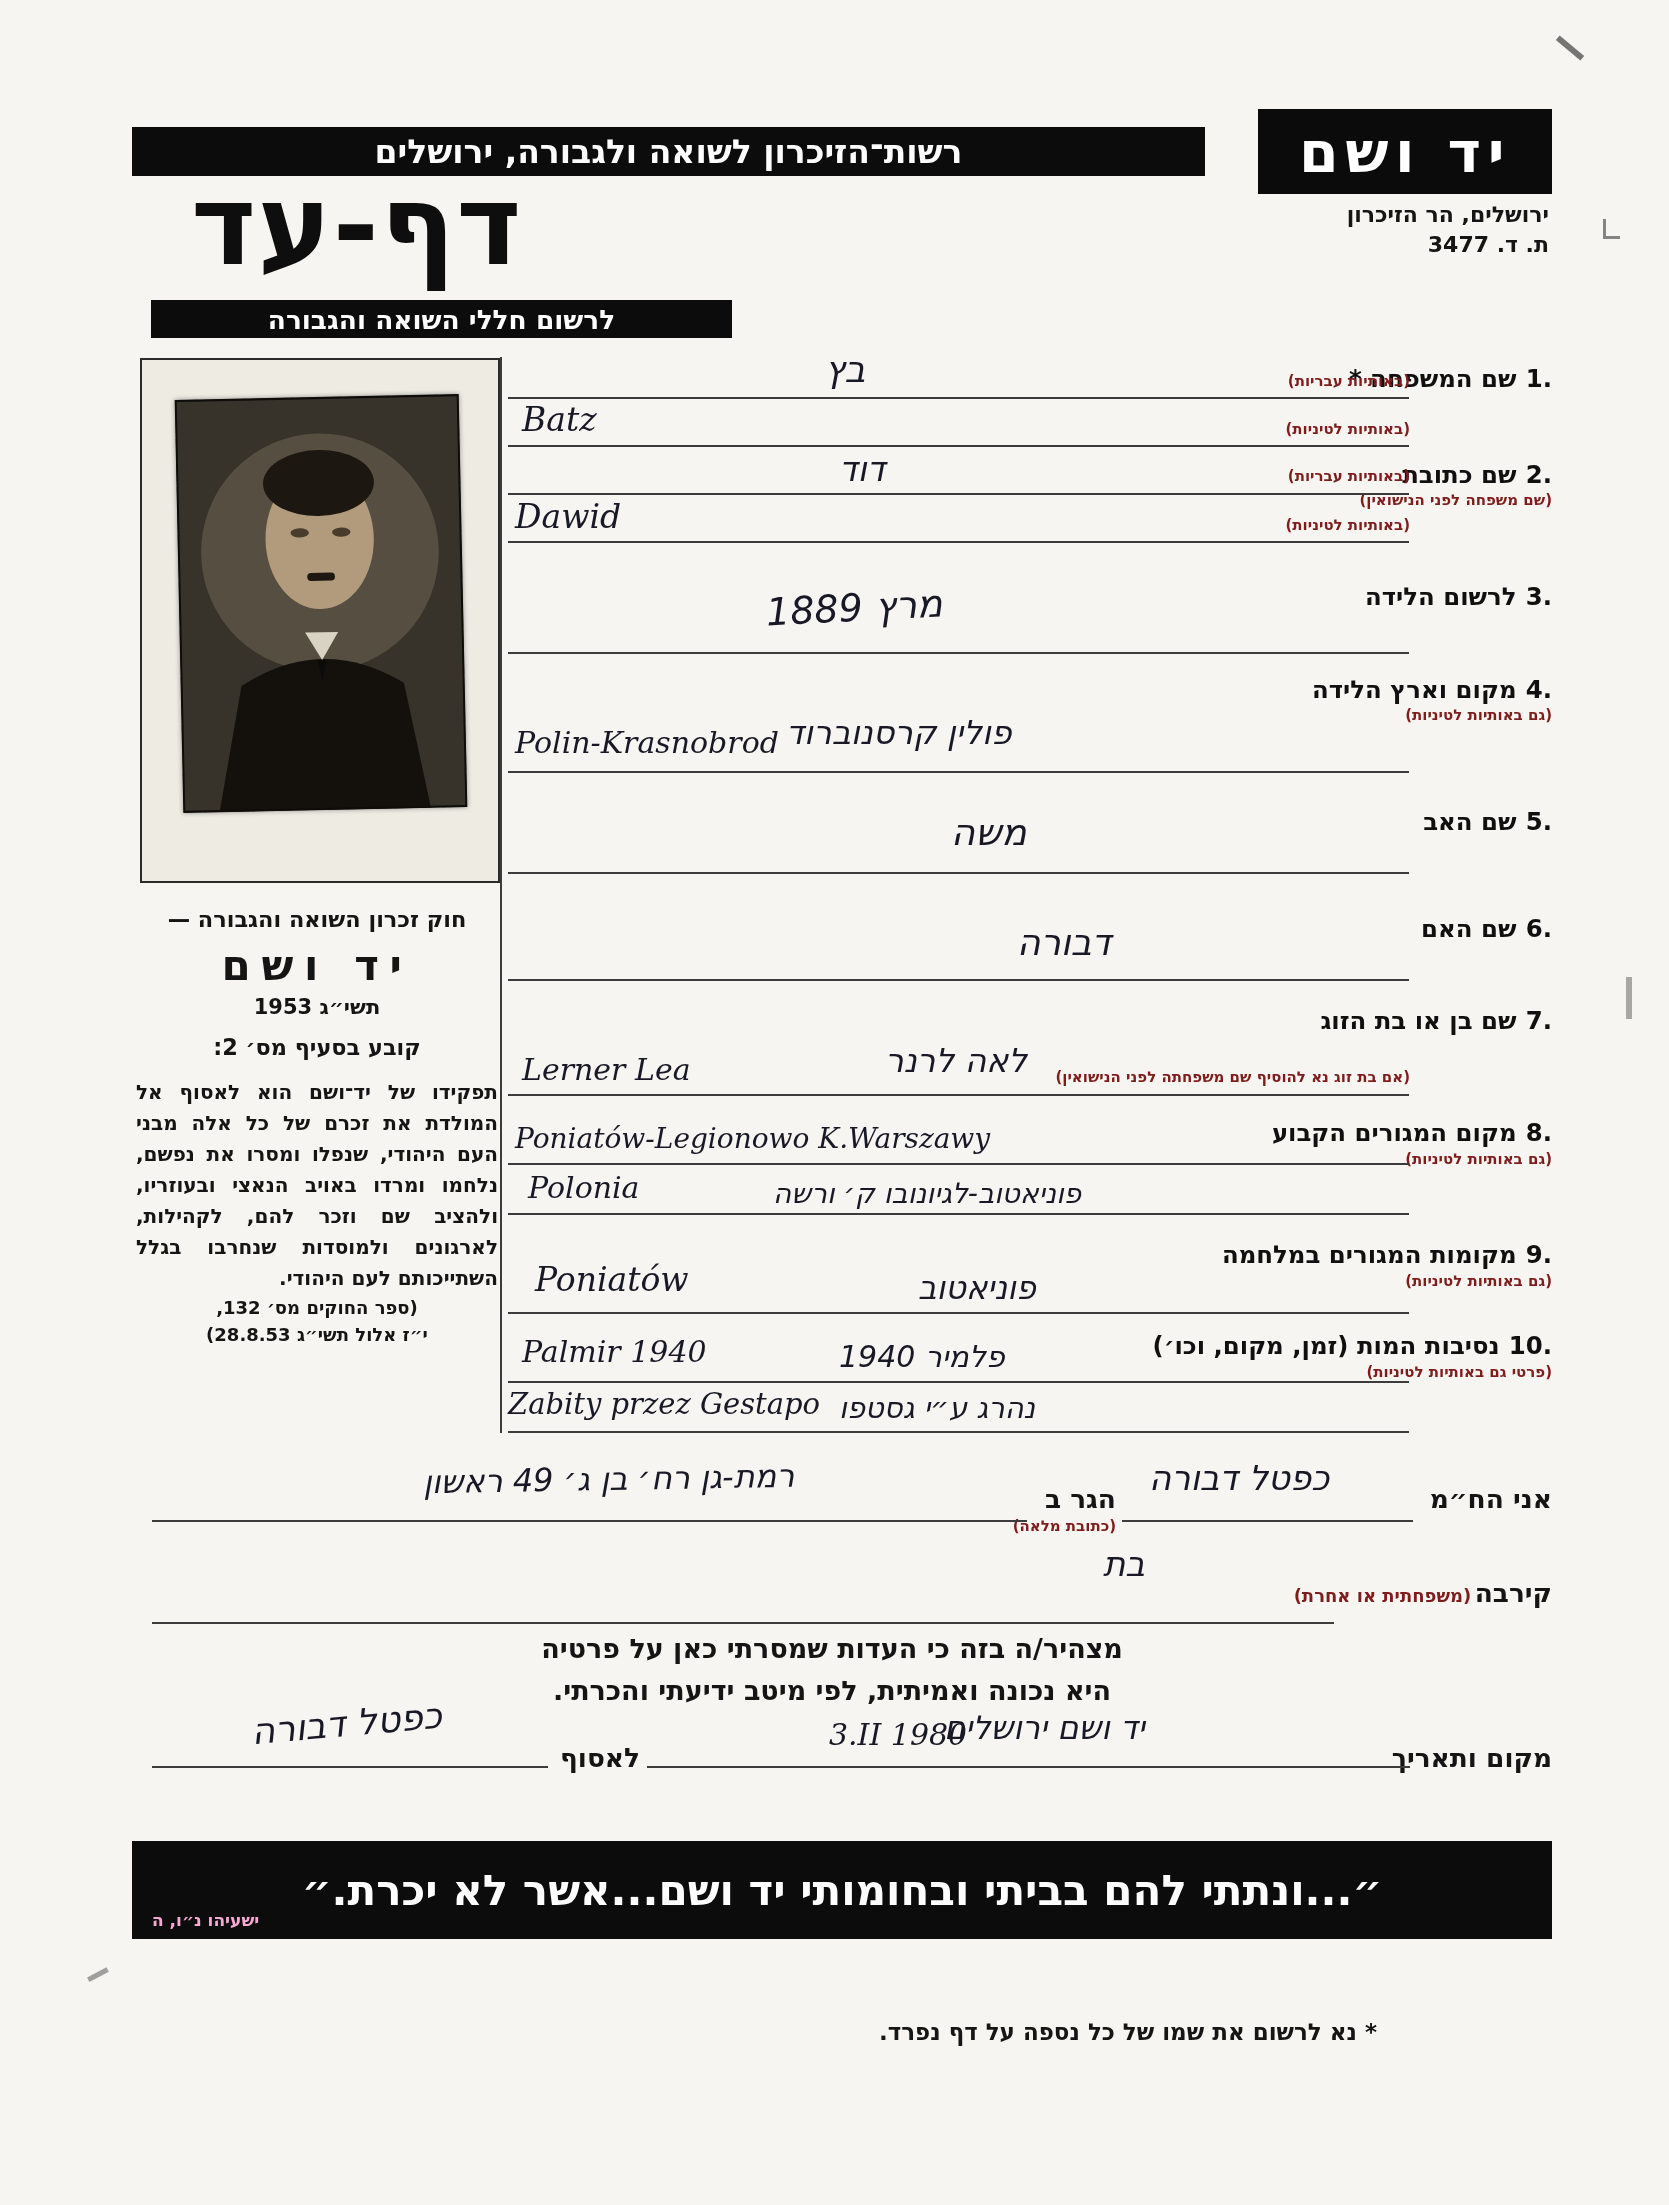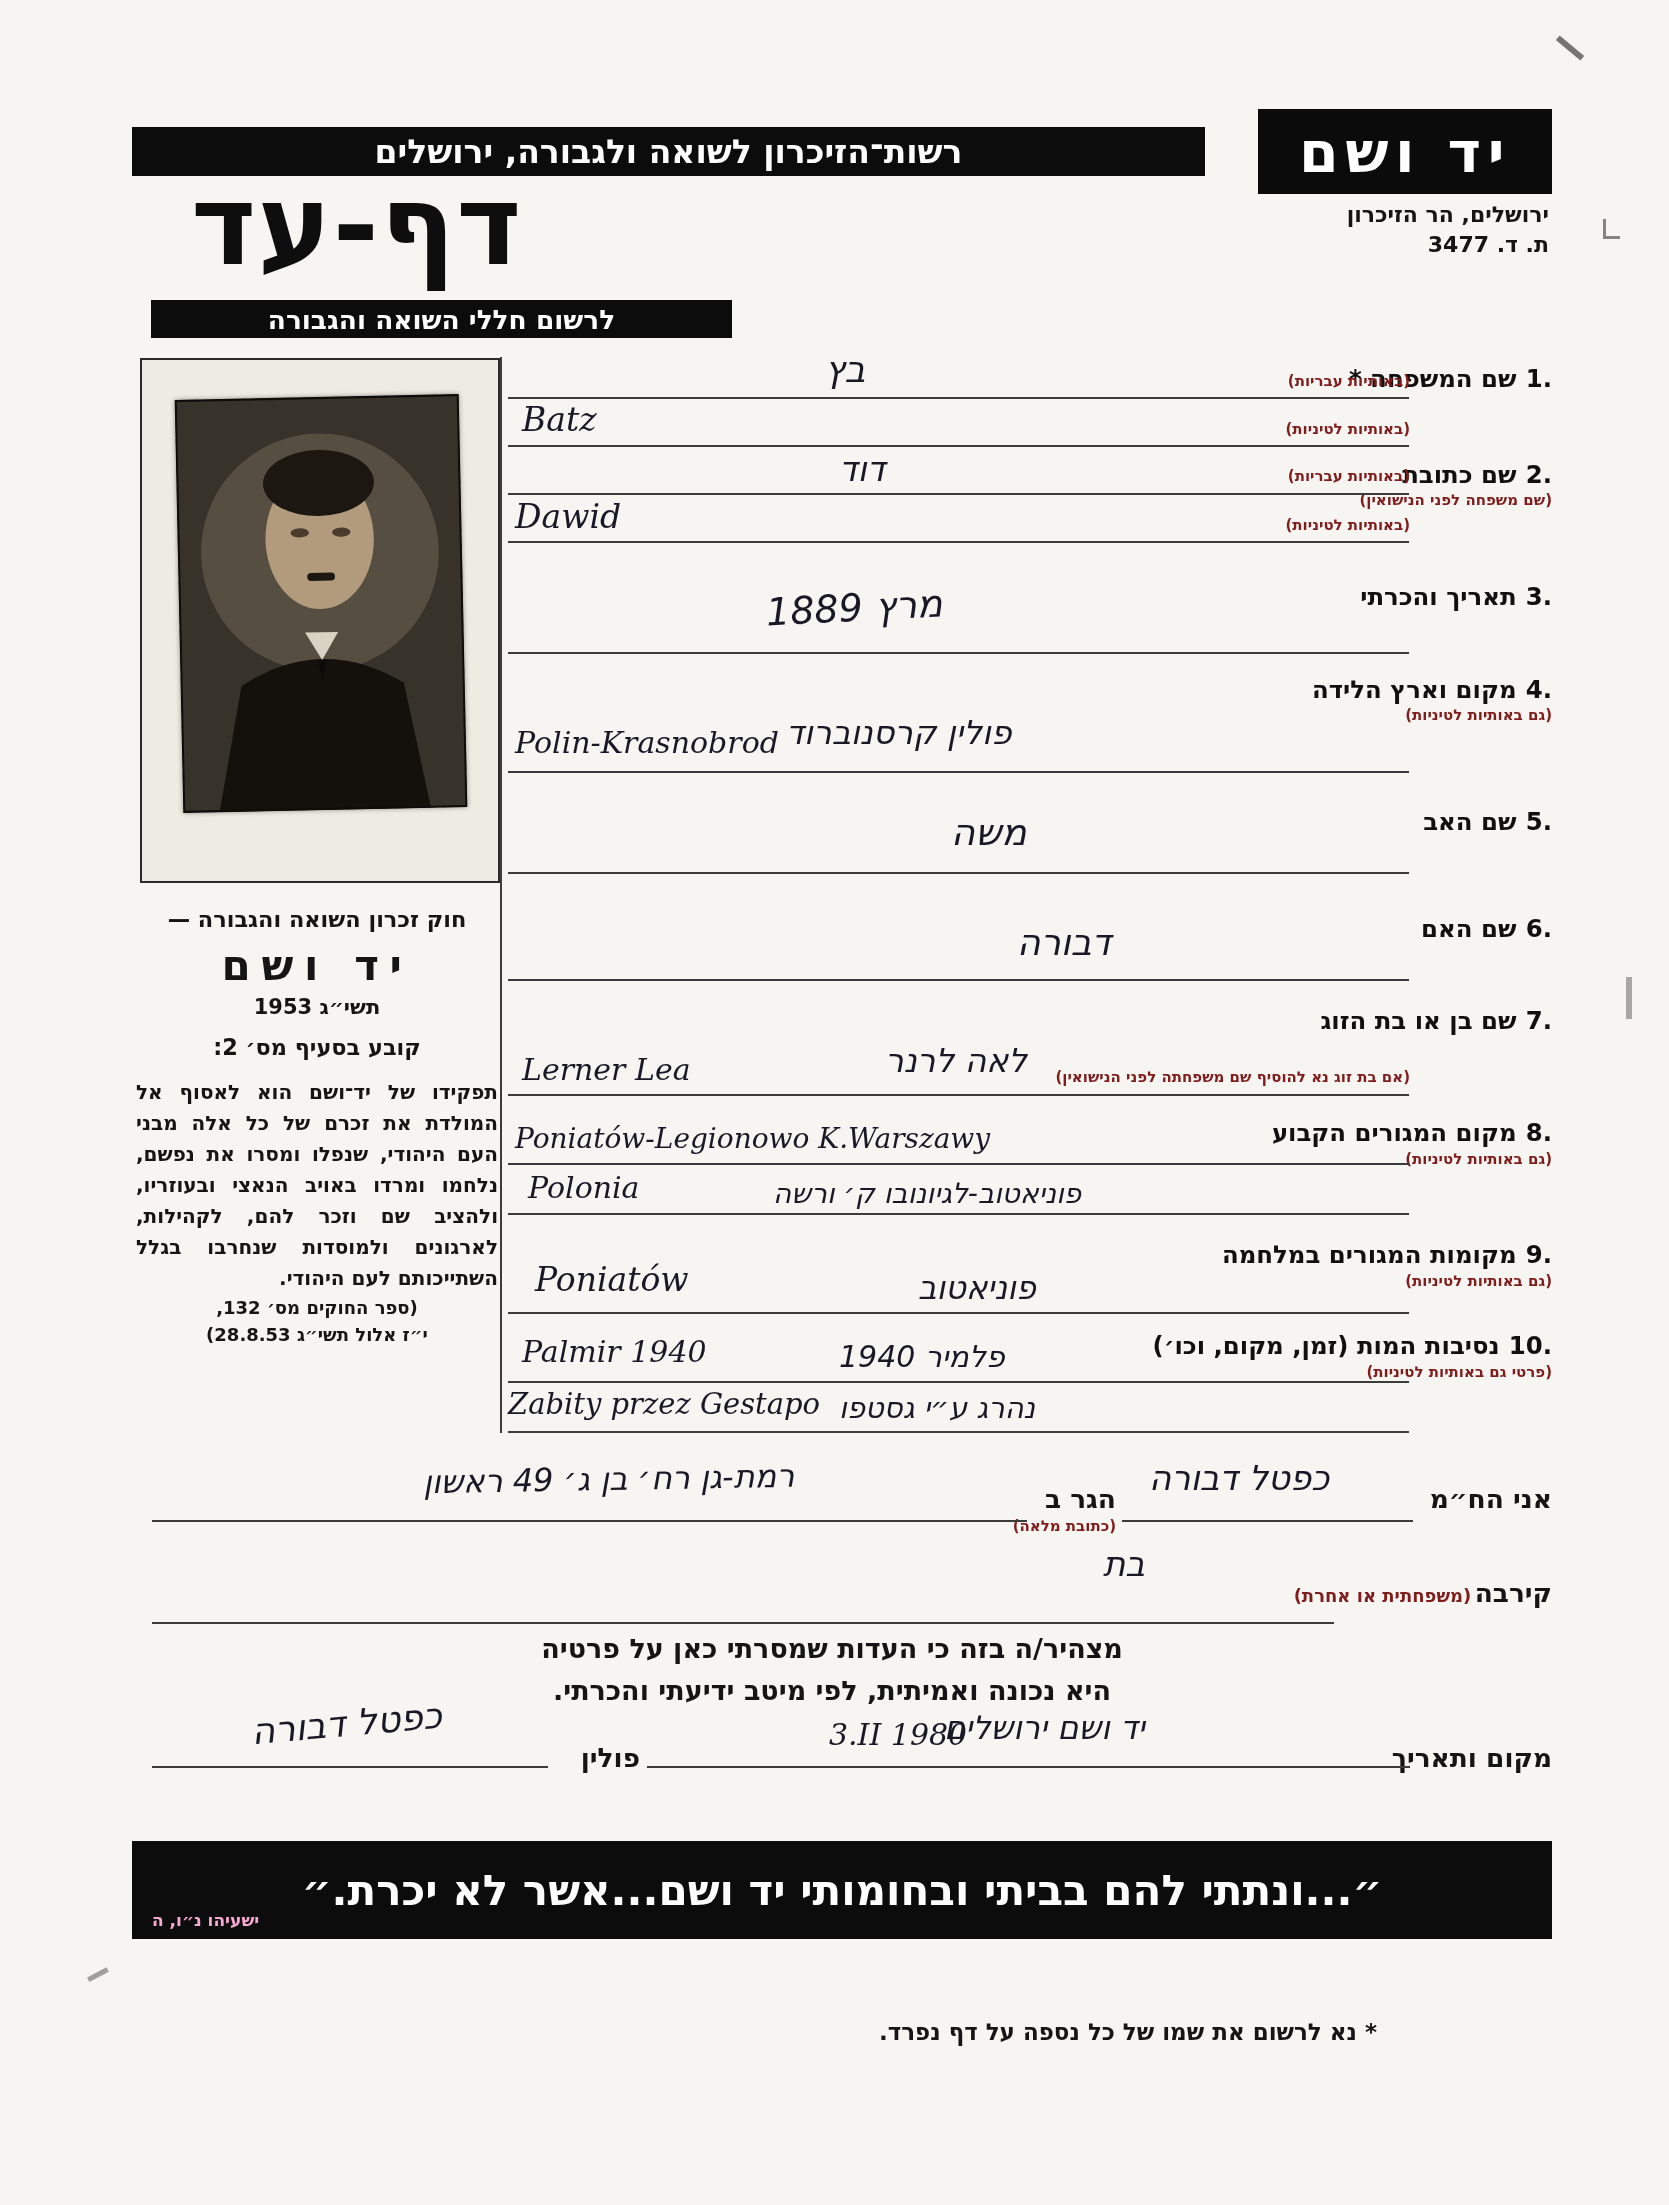--- a/index.html
+++ b/index.html
@@ -126,21 +126,21 @@
   <span class="abs sublabel" style="right:118px; top:491px;">(שם משפחה לפני הנישואין)</span>
   <span class="abs hint" style="right:260px; top:467px;">(באותיות עבריות)</span>
   <span class="abs hw-he" style="left:839px; top:449px; font-size:34px;">דוד</span>
   <div class="abs line" style="left:508px; top:493px; width:901px;"></div>
   <span class="abs hint" style="right:260px; top:516px;">(באותיות לטיניות)</span>
   <span class="abs hw" style="left:515px; top:497px; font-size:33px;">Dawid</span>
   <div class="abs line" style="left:508px; top:541px; width:901px;"></div>
 
   <div class="abs flabel" style="right:118px; top:582px;">
     <span class="fnum">3.</span>
-    <span>תאריך והכרתי</span>
+    <span>לרשום הלידה</span>
   </div>
   <span class="abs hw-he" style="left:766px; top:586px; font-size:38px; transform:rotate(-3deg);">מרץ 1889</span>
   <div class="abs line" style="left:508px; top:652px; width:901px;"></div>
 
   <div class="abs flabel" style="right:118px; top:675px;">
     <span class="fnum">4.</span>
     <span>מקום וארץ הלידה</span>
   </div>
   <span class="abs sublabel" style="right:118px; top:706px;">(גם באותיות לטיניות)</span>
   <span class="abs hw-he" style="left:786px; top:713px; font-size:33px;">פולין קרסנוברוד</span>
@@ -221,21 +221,21 @@
   <div class="abs statement" style="left:317px; top:1628px; width:1030px;">
     <div>מצהיר/ה בזה כי העדות שמסרתי כאן על פרטיה</div>
     <div>היא נכונה ואמיתית, לפי מיטב ידיעתי והכרתי.</div>
   </div>
 
   <div class="abs decl-label" style="right:118px; top:1742px;">מקום ותאריך</div>
   <span class="abs hw-he" style="left:944px; top:1709px; font-size:32px;">יד ושם ירושלים</span>
   <span class="abs hw" style="left:793px; top:1717px; font-size:30px;margin-left:36px;">3.II 1980</span>
   <div class="abs line" style="left:647px; top:1766px; width:763px;"></div>
 
-  <div class="abs decl-label" style="right:1030px; top:1742px;">פולין</div>
+  <div class="abs decl-label" style="right:1030px; top:1742px;">לאסוף</div>
   <span class="abs hw-he" style="left:251px; top:1703px; font-size:36px; transform:rotate(-5deg);">כפטל דבורה</span>
   <div class="abs line" style="left:152px; top:1766px; width:396px;"></div>
 
   <div class="abs banner" style="left:132px; top:1841px; width:1420px; height:98px;">
     <span class="quote-banner-text">״...ונתתי להם בביתי ובחומותי יד ושם...אשר לא יכרת.״</span>
     <span class="quote-source">ישעיהו נ״ו, ה</span>
   </div>
 
   <div class="abs footnote" style="right:293px; top:2019px;">* נא לרשום את שמו של כל נספה על דף נפרד.</div>
 

